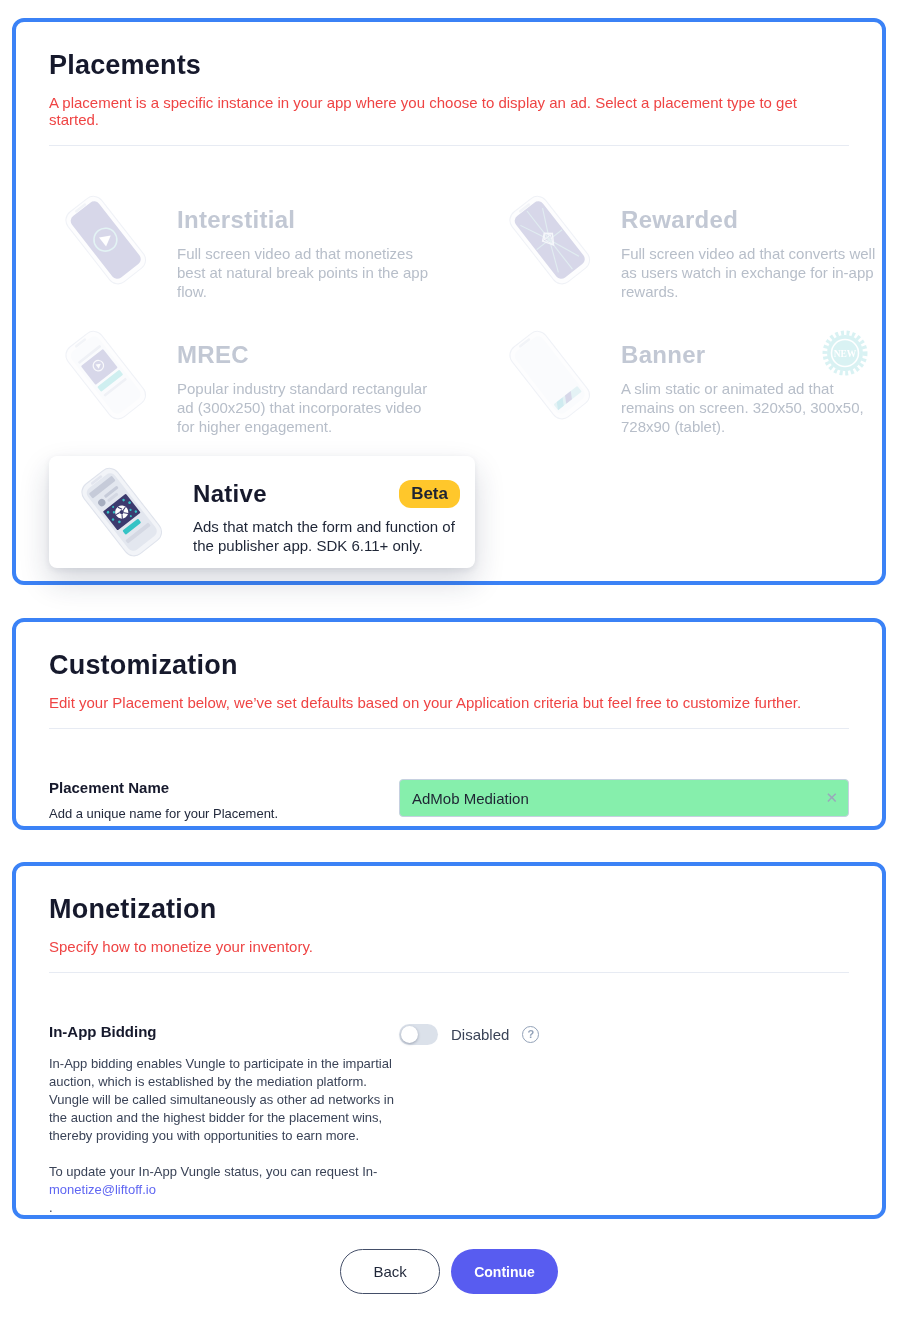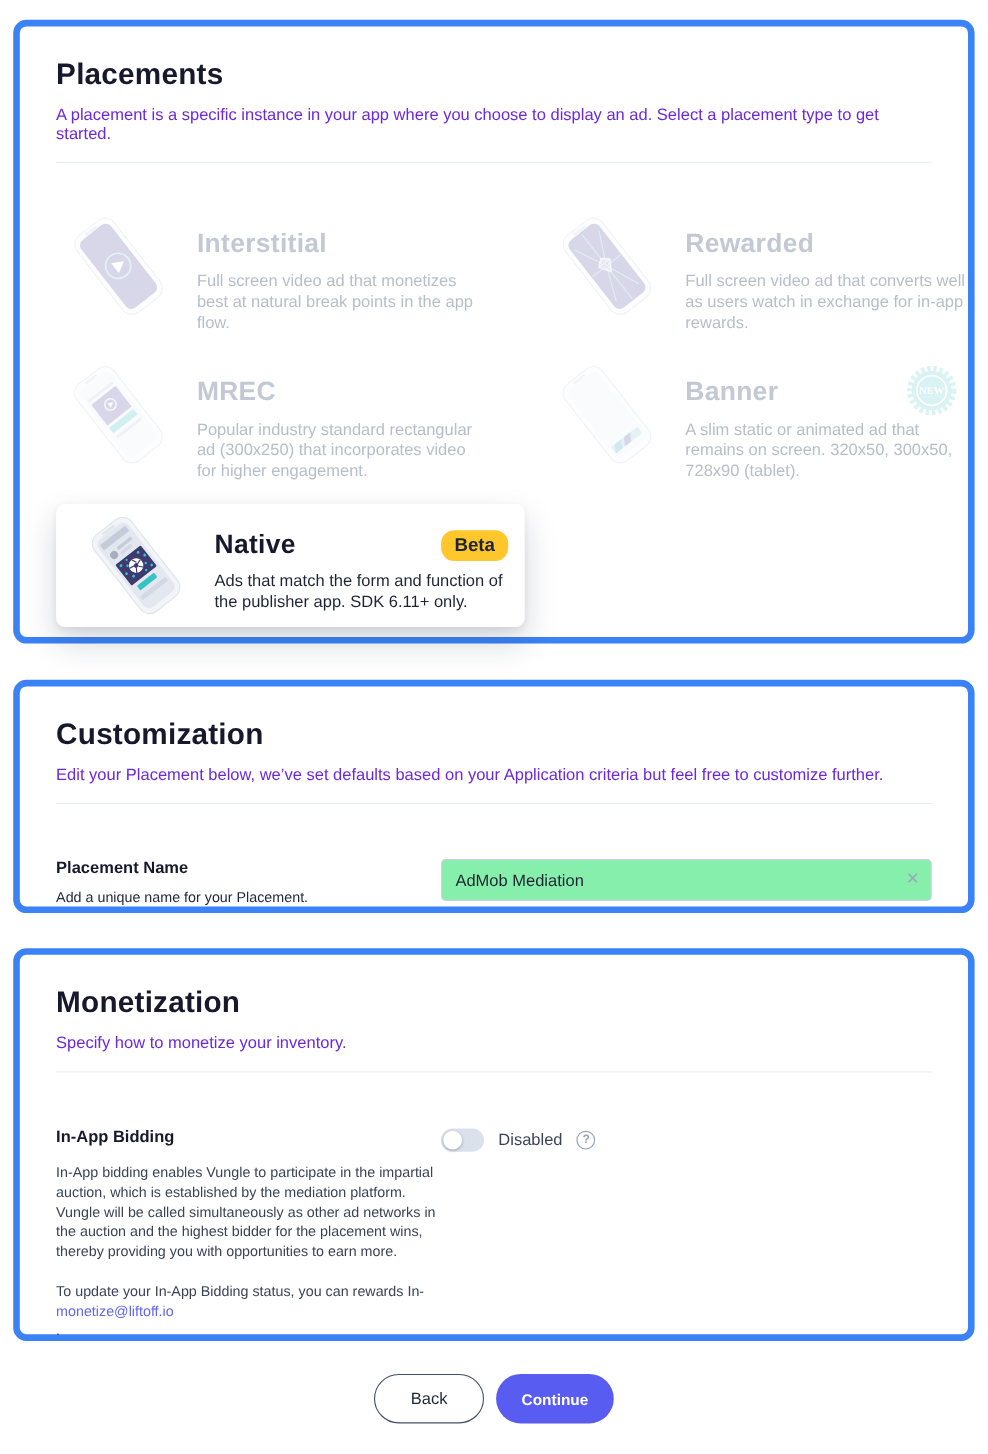--- a/index.html
+++ b/index.html
@@ -1,31 +1,31 @@
 <!DOCTYPE html>
 <html><head>
 <meta charset="utf-8">
 <style>
   * { box-sizing: border-box; margin: 0; padding: 0; }
   html,body { width: 898px; background: #fff; font-family: "Liberation Sans", sans-serif; color: #16192c; }
   body { height: 1322px; overflow: hidden; }
 
   .card {
     margin: 0 12px;
-    border: 6px solid #3b82f6;
+    border: 4px solid #3b82f6;
     border-radius: 12px;
     background: #fff;
     padding: 28px 33px 0;
   }
   .card-1 { margin-top: 18px; height: 567px; }
   .card-2 { margin-top: 33px; height: 212px; }
   .card-3 { margin-top: 32px; height: 357px; }
 
   .card-title { font-size: 27px; font-weight: 800; color: #16192c; letter-spacing: .2px; }
-  .card-subtitle { font-size: 15px; color: #6d28d9; margin-top: 13px; }
+  .card-subtitle { font-size: 15px; color: #ef4444; margin-top: 13px; }
   .divider { border-top: 1px solid #e7ebf3; margin-top: 17px; }
 
   
   .tiles {
     margin-top: 40px;
     display: grid;
     grid-template-columns: 1fr 1fr;
     column-gap: 18px;
     row-gap: 18px;
   }
@@ -275,21 +275,21 @@
 <div class="card card-3">
   <div class="card-title">Monetization</div>
   <div class="card-subtitle">Specify how to monetize your inventory.</div>
   <div class="divider"></div>
 
   <div class="field-row">
     <div class="field-label-col">
       <div class="field-label">In-App Bidding</div>
       <div class="bid-desc">In-App bidding enables Vungle to participate in the impartial auction, which is established by the mediation platform. Vungle will be called simultaneously as other ad networks in the auction and the highest bidder for the placement wins, thereby providing you with opportunities to earn more.</div>
       <div class="bid-note">
-        <span>To update your In-App Bidding status, you can rewards In-</span>
+        <span>To update your In-App Vungle status, you can request In-</span>
         <span class="email-line"><a>monetize@liftoff.io</a><span>.</span></span>
       </div>
     </div>
     <div class="toggle-row">
       <div class="toggle">
         <div class="knob"></div>
       </div>
       <span class="toggle-status">Disabled</span>
       <span class="help-icon">?</span>
     </div>

